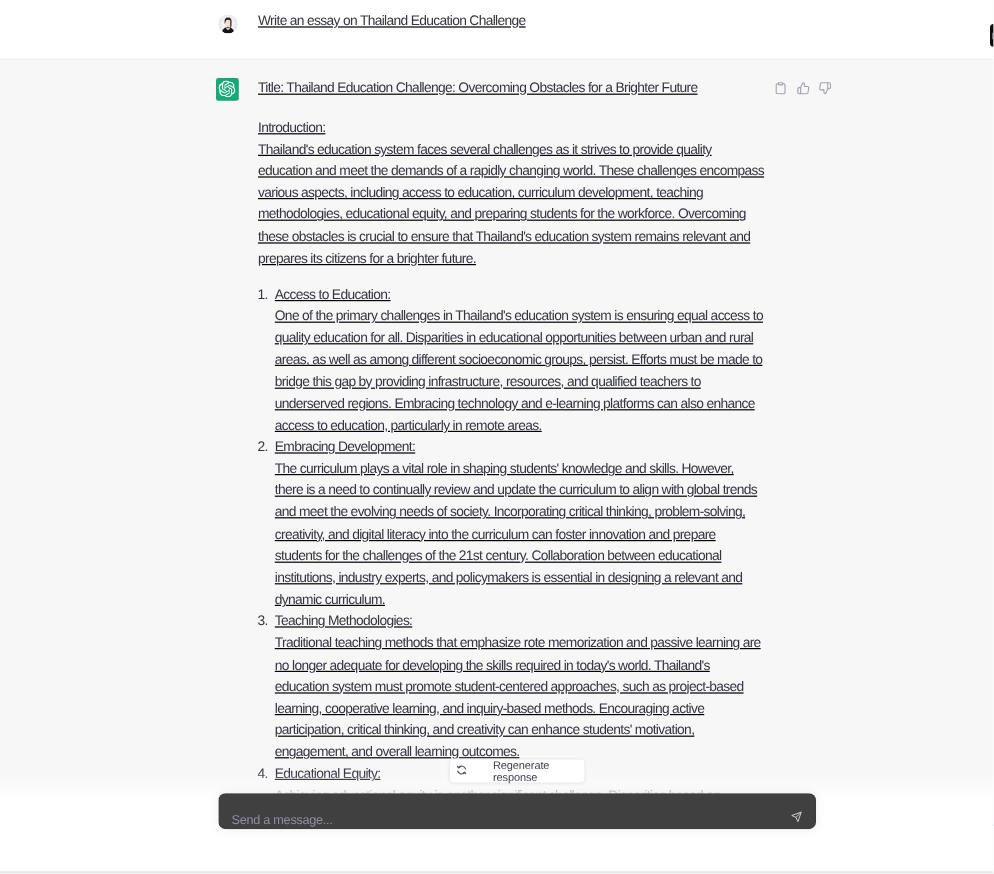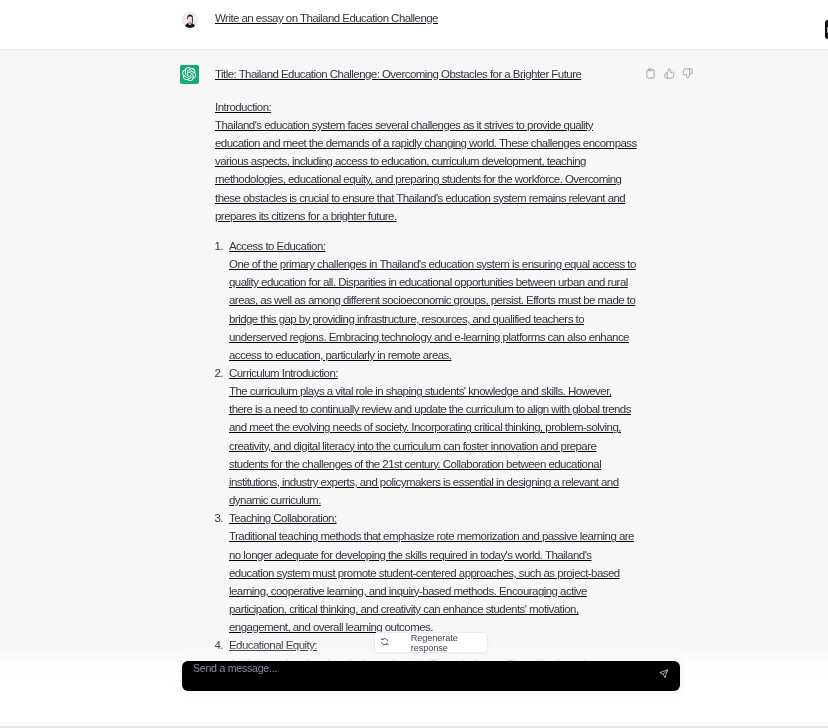--- a/index.html
+++ b/index.html
@@ -51,22 +51,22 @@
                             rgba(255,255,255,0.98) 31%, #ffffff 40%, #ffffff 100%);}
 
   .regen-row{position:absolute;left:373.6px;top:632.3px;}
   .regen-btn{display:flex;align-items:center;gap:21px;background:#fff;border:1px solid #ececef;
              border-radius:4px;width:114.8px;height:20.6px;box-sizing:border-box;
              padding-left:5.8px;color:#40414f;font-size:9.2px;letter-spacing:-0.1px;
              box-shadow:0 1px 3px rgba(0,0,0,0.035);}
   .regen-btn svg{color:#55555f;}
 
   .composer{position:absolute;left:182px;width:497.7px;top:660.6px;height:30.8px;box-sizing:border-box;
-            background:#000000;border:1px solid rgba(0,0,0,0.05);border-radius:6px;
-            box-shadow:0 0 10px rgba(0,0,0,0.07);display:flex;align-items:flex-start;}
+            background:#404040;border:1px solid rgba(0,0,0,0.05);border-radius:6px;
+            box-shadow:0 0 10px rgba(0,0,0,0.07);display:flex;align-items:flex-end;}
   .composer-input{flex:1 1 auto;padding-left:10px;color:#8e8ea0;font-size:10.6px;letter-spacing:-0.25px;}
   .send-btn{width:22px;height:22px;display:flex;align-items:center;justify-content:center;
             color:#d2d2da;margin-right:4px;position:relative;top:1.5px;}
 
   .footnote{position:absolute;left:183.5px;width:497.7px;top:701px;text-align:center;line-height:11px;
             font-size:8.8px;letter-spacing:-0.5px;color:#6b6b7b;}
 
   .bottom-rule{position:absolute;left:0;right:0;top:726px;height:2px;background:#e5e5e5;}
 
   .edge-tooltip{position:absolute;left:825px;top:20px;width:14px;height:18.7px;
@@ -127,25 +127,25 @@
         </div>
         <div class="msg-col">
           <p>Title: Thailand Education Challenge: Overcoming Obstacles for a Brighter Future</p>
           <p><span>Introduction:</span><br><span>Thailand's education system faces several challenges as it strives to provide quality education and meet the demands of a rapidly changing world. These challenges encompass various aspects, including access to education, curriculum development, teaching methodologies, educational equity, and preparing students for the workforce. Overcoming these obstacles is crucial to ensure that Thailand's education system remains relevant and prepares its citizens for a brighter future.</span></p>
           <ol class="answer-list">
             <li>
               <p>Access to Education:</p>
               <p>One of the primary challenges in Thailand's education system is ensuring equal access to quality education for all. Disparities in educational opportunities between urban and rural areas, as well as among different socioeconomic groups, persist. Efforts must be made to bridge this gap by providing infrastructure, resources, and qualified teachers to underserved regions. Embracing technology and e-learning platforms can also enhance access to education, particularly in remote areas.</p>
             </li>
             <li>
-              <p>Curriculum Introduction:</p>
+              <p>Embracing Development:</p>
               <p>The curriculum plays a vital role in shaping students' knowledge and skills. However, there is a need to continually review and update the curriculum to align with global trends and meet the evolving needs of society. Incorporating critical thinking, problem-solving, creativity, and digital literacy into the curriculum can foster innovation and prepare students for the challenges of the 21st century. Collaboration between educational institutions, industry experts, and policymakers is essential in designing a relevant and dynamic curriculum.</p>
             </li>
             <li>
-              <p>Teaching Collaboration:</p>
+              <p>Teaching Methodologies:</p>
               <p>Traditional teaching methods that emphasize rote memorization and passive learning are no longer adequate for developing the skills required in today's world. Thailand's education system must promote student-centered approaches, such as project-based learning, cooperative learning, and inquiry-based methods. Encouraging active participation, critical thinking, and creativity can enhance students' motivation, engagement, and overall learning outcomes.</p>
             </li>
             <li>
               <p>Educational Equity:</p>
               <p>Achieving educational equity is another significant challenge. Disparities based on</p>
             </li>
           </ol>
         </div>
 
         <div class="msg-actions">

